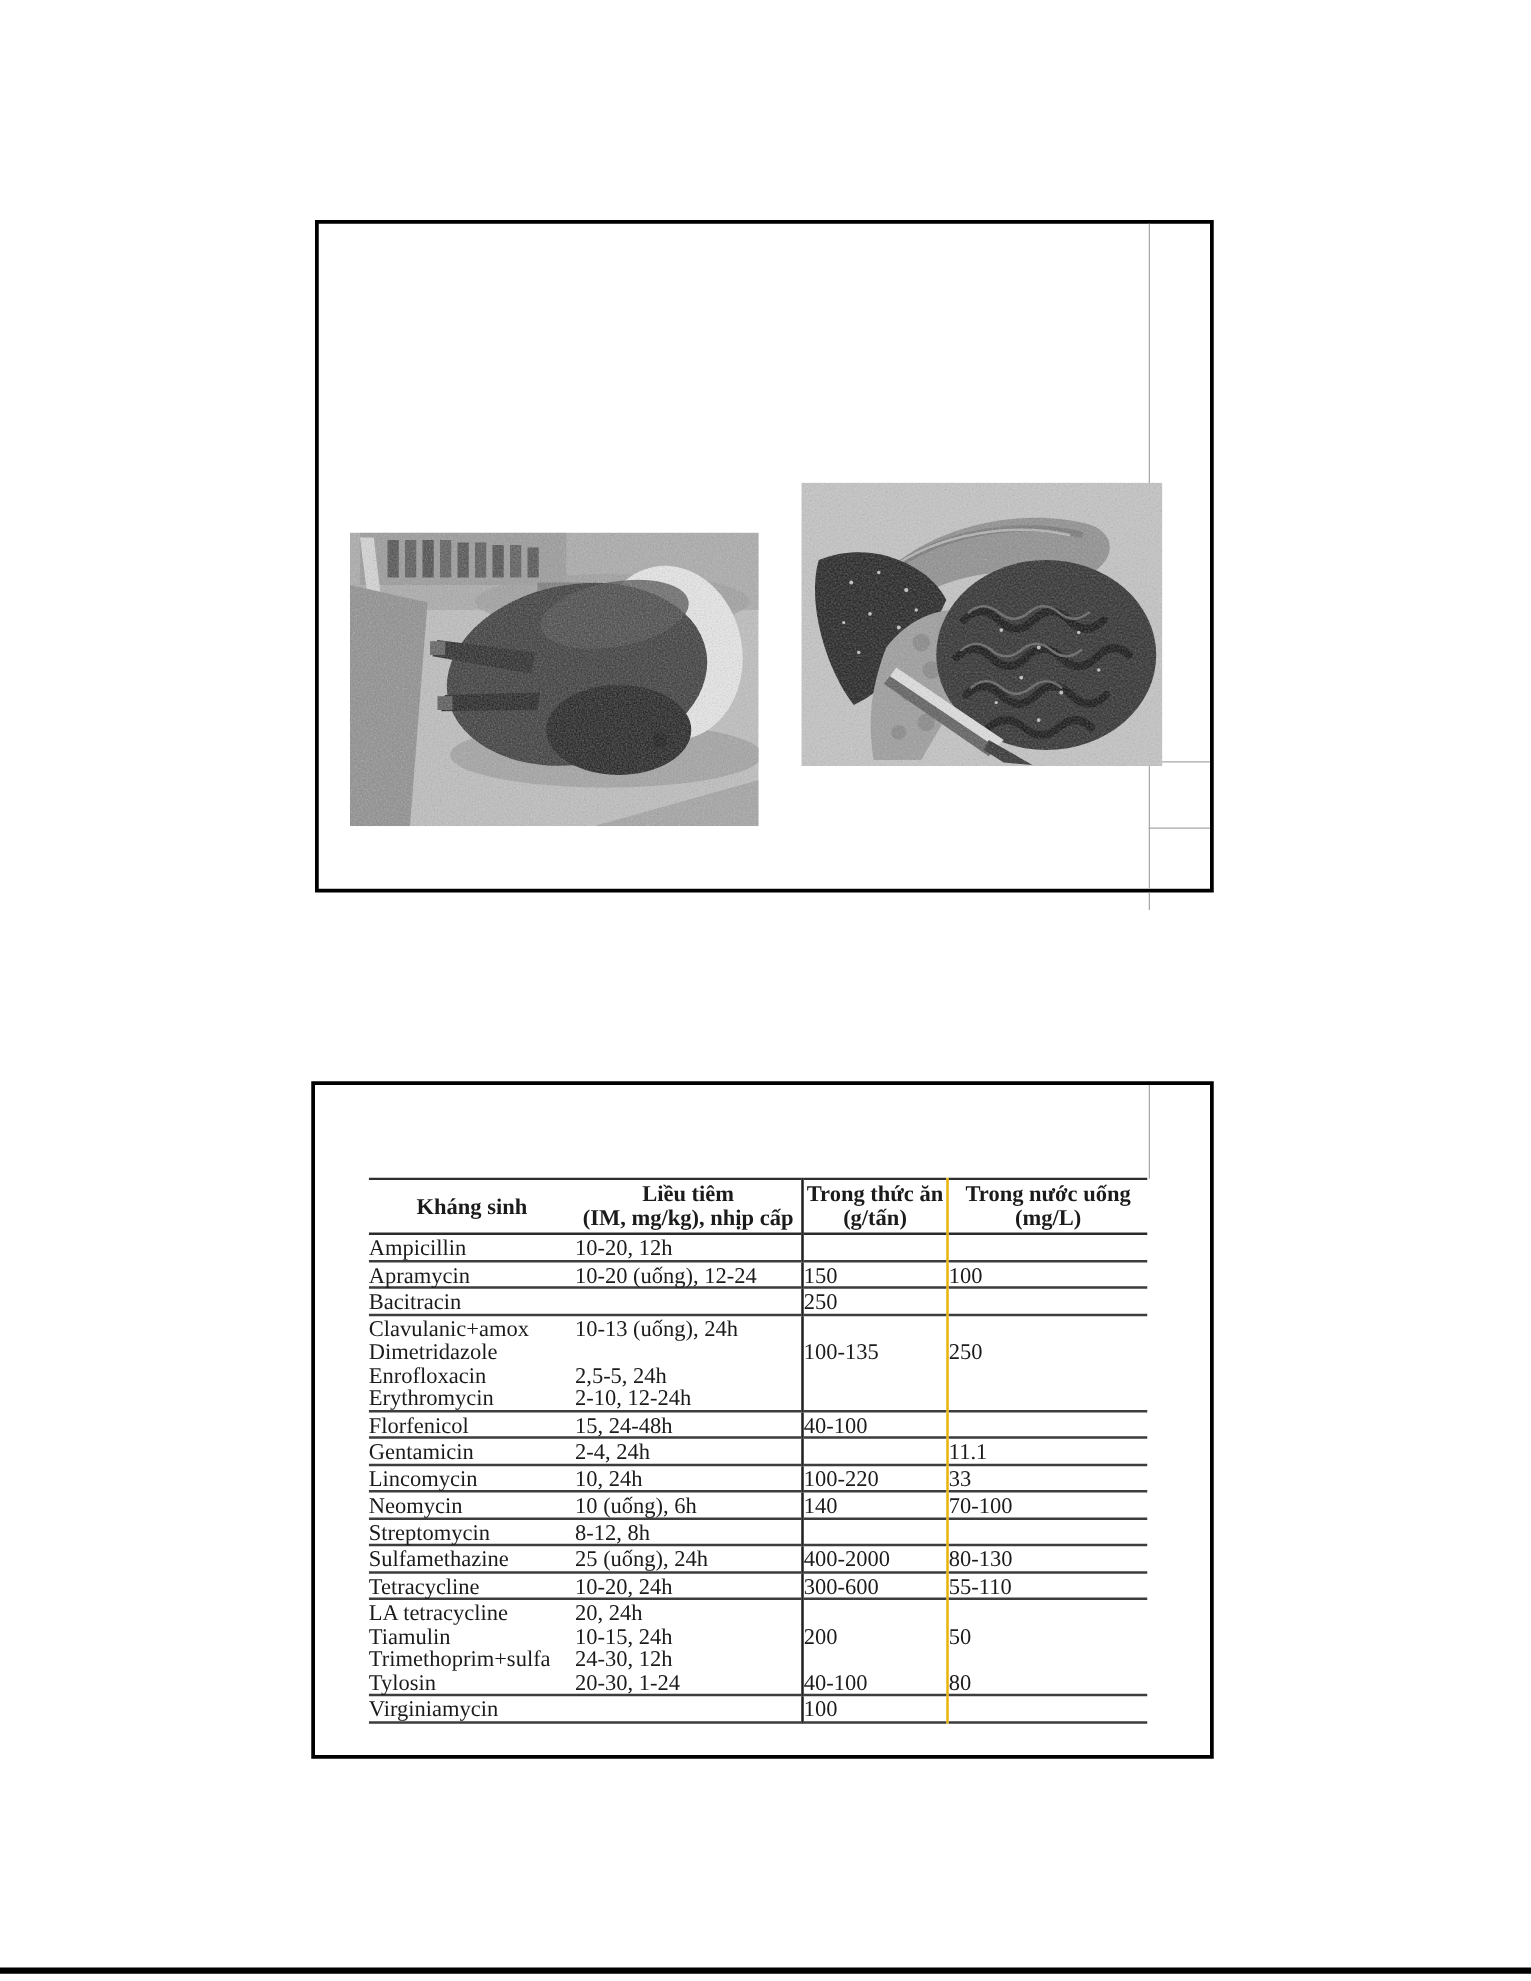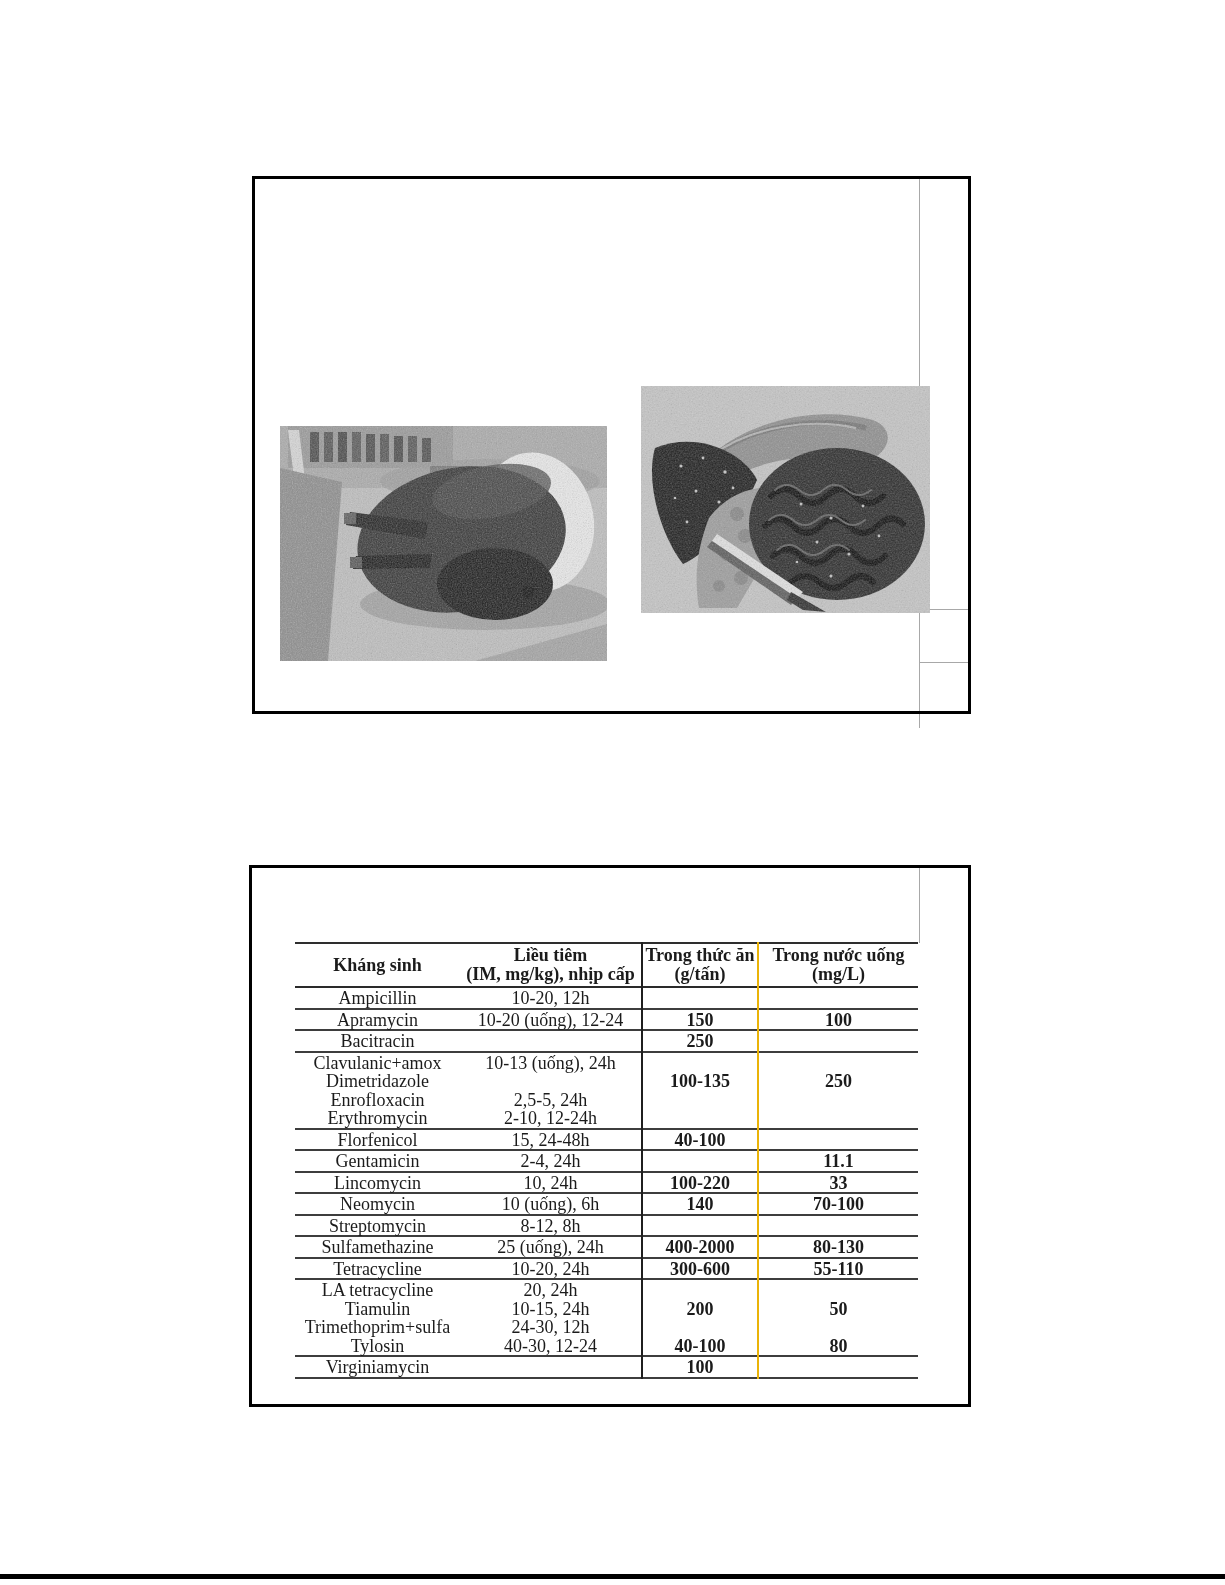--- a/index.html
+++ b/index.html
@@ -27,25 +27,25 @@
            filter:blur(0.3px);}
   table.tbl{border-collapse:collapse;table-layout:fixed;width:623px;
             font-family:"Liberation Serif", serif;font-size:18px;color:#1b1b1b;
             border-top:2px solid #2e2e2e;}
   table.tbl col.w0{width:165px;} table.tbl col.w1{width:182px;}
   table.tbl col.w2{width:116px;} table.tbl col.w3{width:160px;}
   table.tbl thead tr{border-bottom:2px solid #2a2a2a;}
   table.tbl tbody tr{border-bottom:2px solid #3d3d3d;}
   table.tbl th{font-weight:bold;text-align:center;vertical-align:middle;padding:2px 0;}
   table.tbl th .hl{line-height:19px;white-space:nowrap;}
-  table.tbl td{vertical-align:top;padding:1px 0 0 0;text-align:center;}
+  table.tbl td{vertical-align:top;padding:1px 0 0 0;}
   table.tbl td .ln{height:18.5px;line-height:18.5px;white-space:nowrap;}
   td.c0{padding-left:8px;}
   td.c1{padding-left:2px;}
-  td.c2,td.c3{padding-left:10px;font-weight:bold;}
+  td.c2,td.c3{padding-left:10px;}
   th.c2,td.c2{border-left:2px solid #1f1f1f;}
   th.c3,td.c3{border-left:2px solid #eab308;}
 
   
   .bottom-rule{position:absolute;left:0;top:1574px;width:1225px;height:5px;background:#000;}
 </style>
 </head>
 <body>
 
 <div class="page">
@@ -372,21 +372,21 @@
               <td class="c0">
                 <div class="ln">LA tetracycline</div>
                 <div class="ln">Tiamulin</div>
                 <div class="ln">Trimethoprim+sulfa</div>
                 <div class="ln">Tylosin</div>
               </td>
               <td class="c1">
                 <div class="ln">20, 24h</div>
                 <div class="ln">10-15, 24h</div>
                 <div class="ln">24-30, 12h</div>
-                <div class="ln">40-30, 12-24</div>
+                <div class="ln">20-30, 1-24</div>
               </td>
               <td class="c2">
                 <div class="ln">&nbsp;</div>
                 <div class="ln">200</div>
                 <div class="ln">&nbsp;</div>
                 <div class="ln">40-100</div>
               </td>
               <td class="c3">
                 <div class="ln">&nbsp;</div>
                 <div class="ln">50</div>

